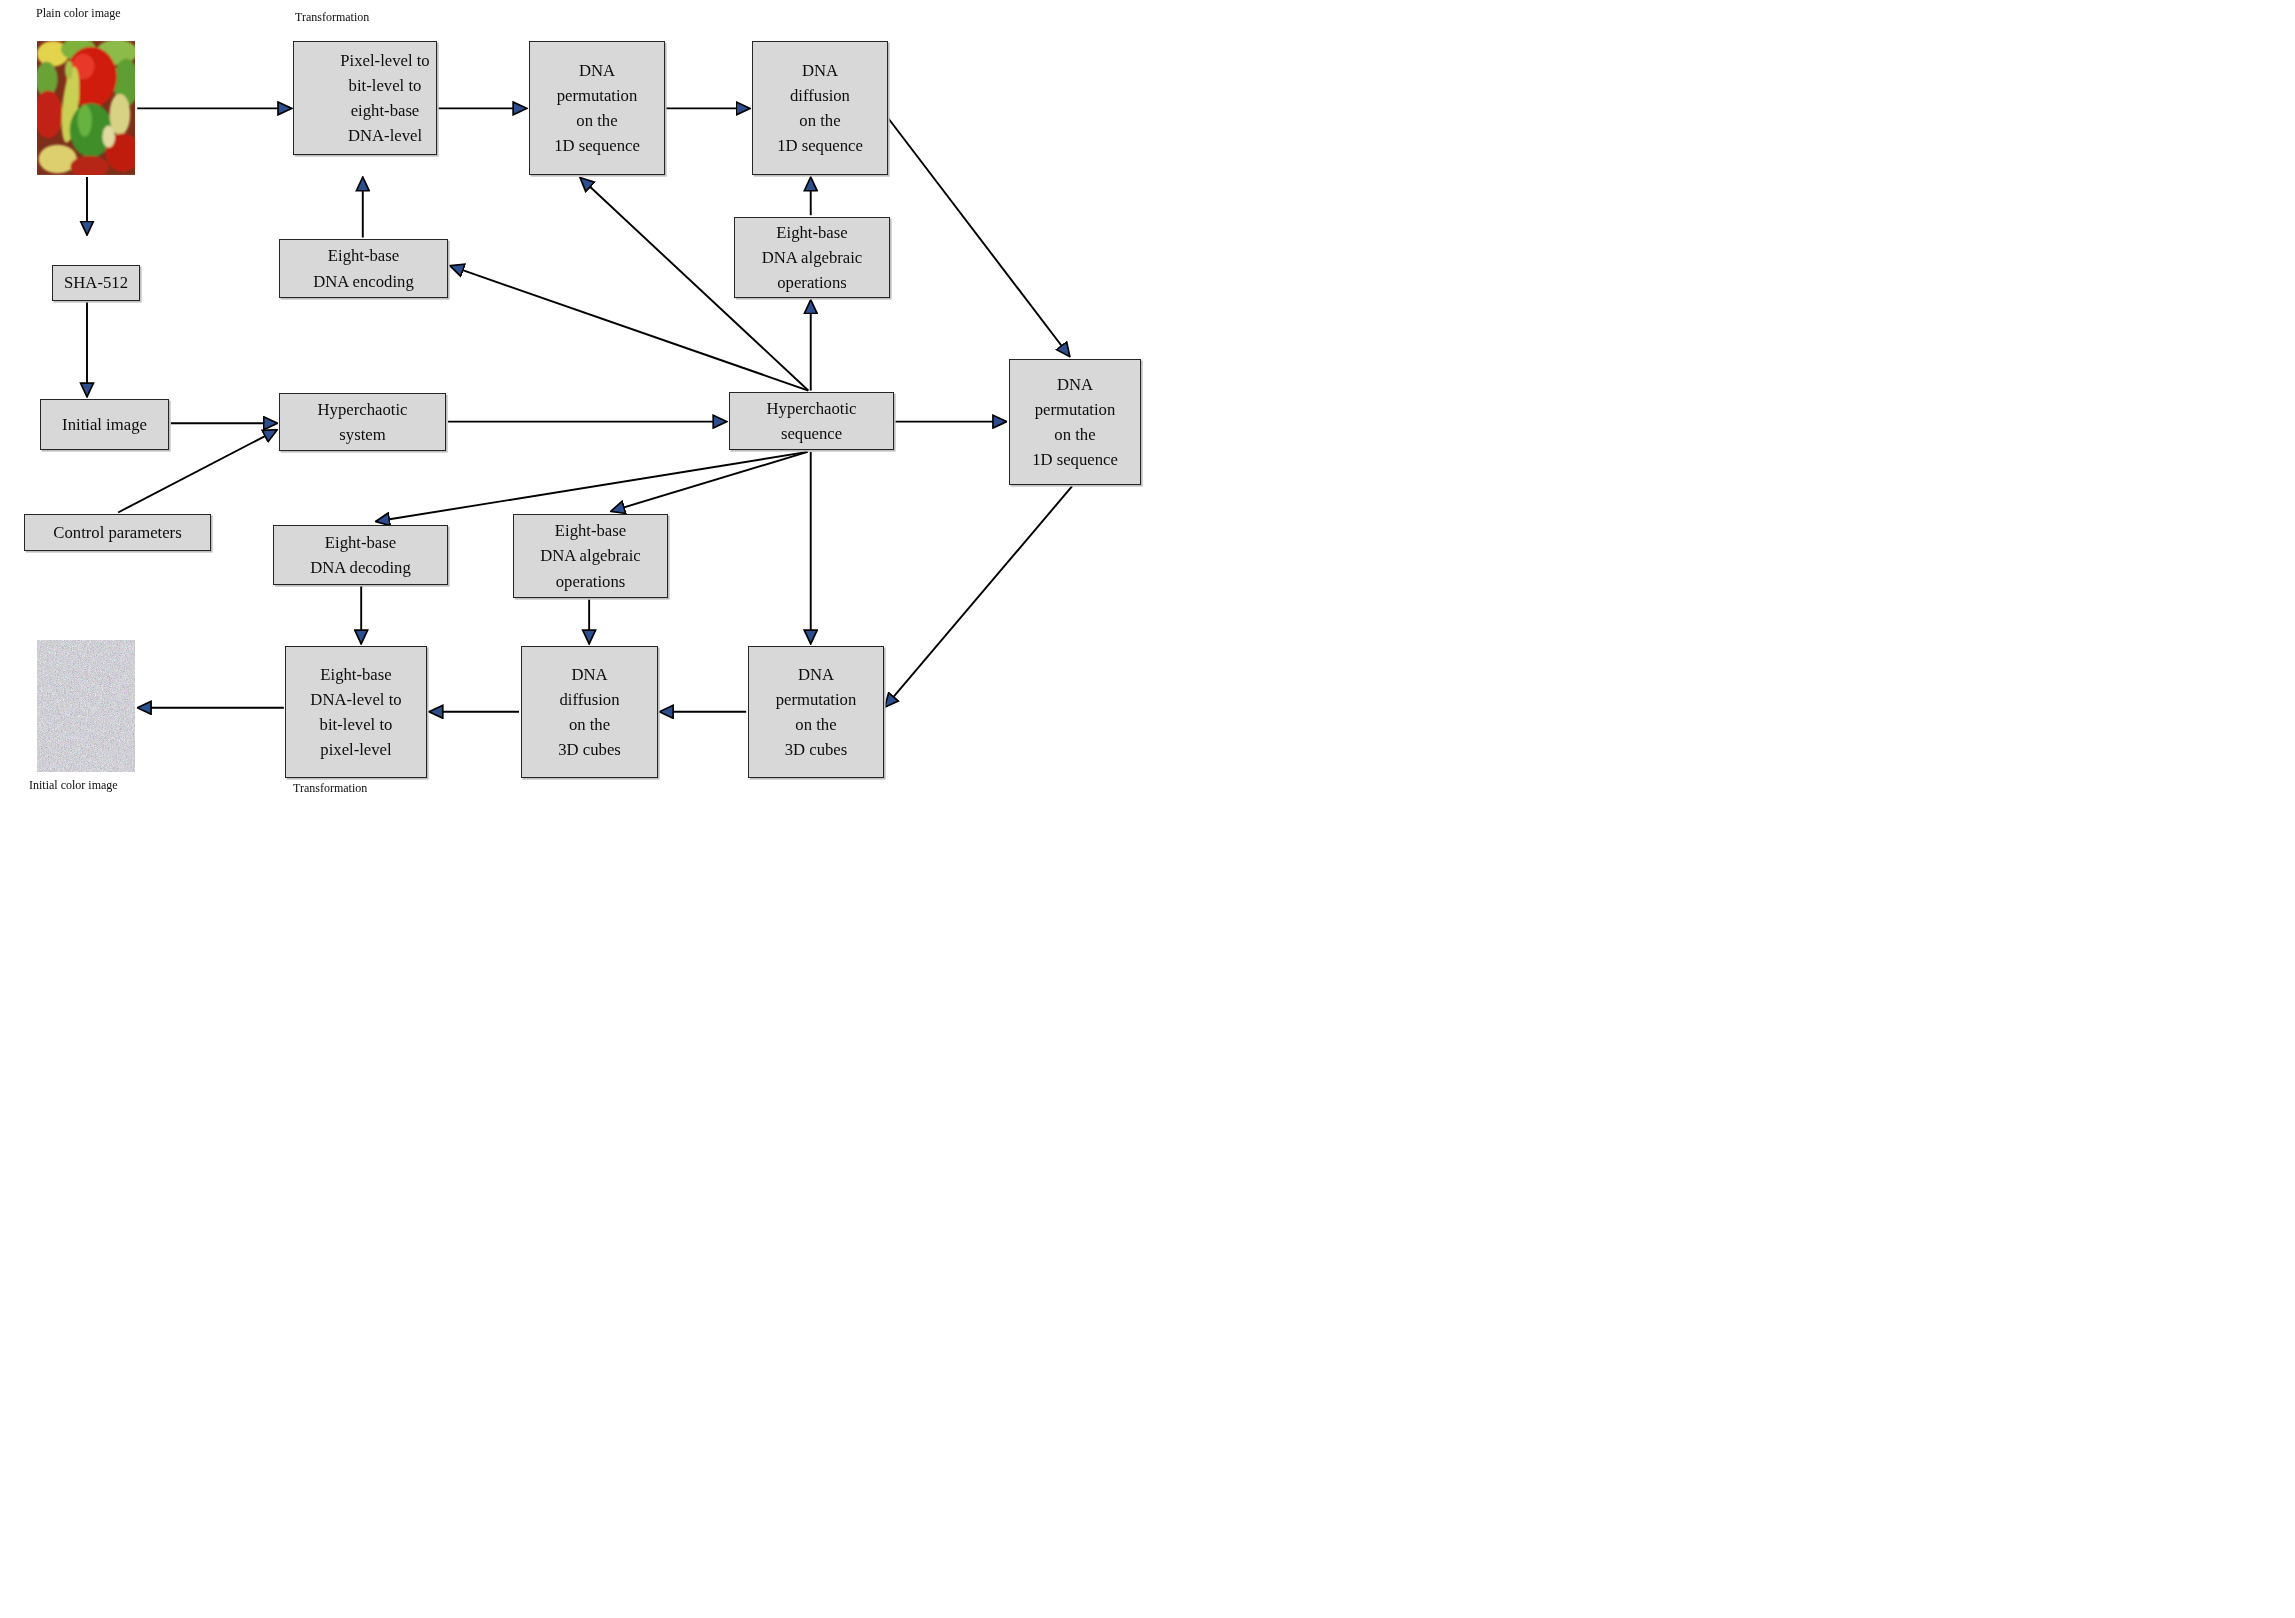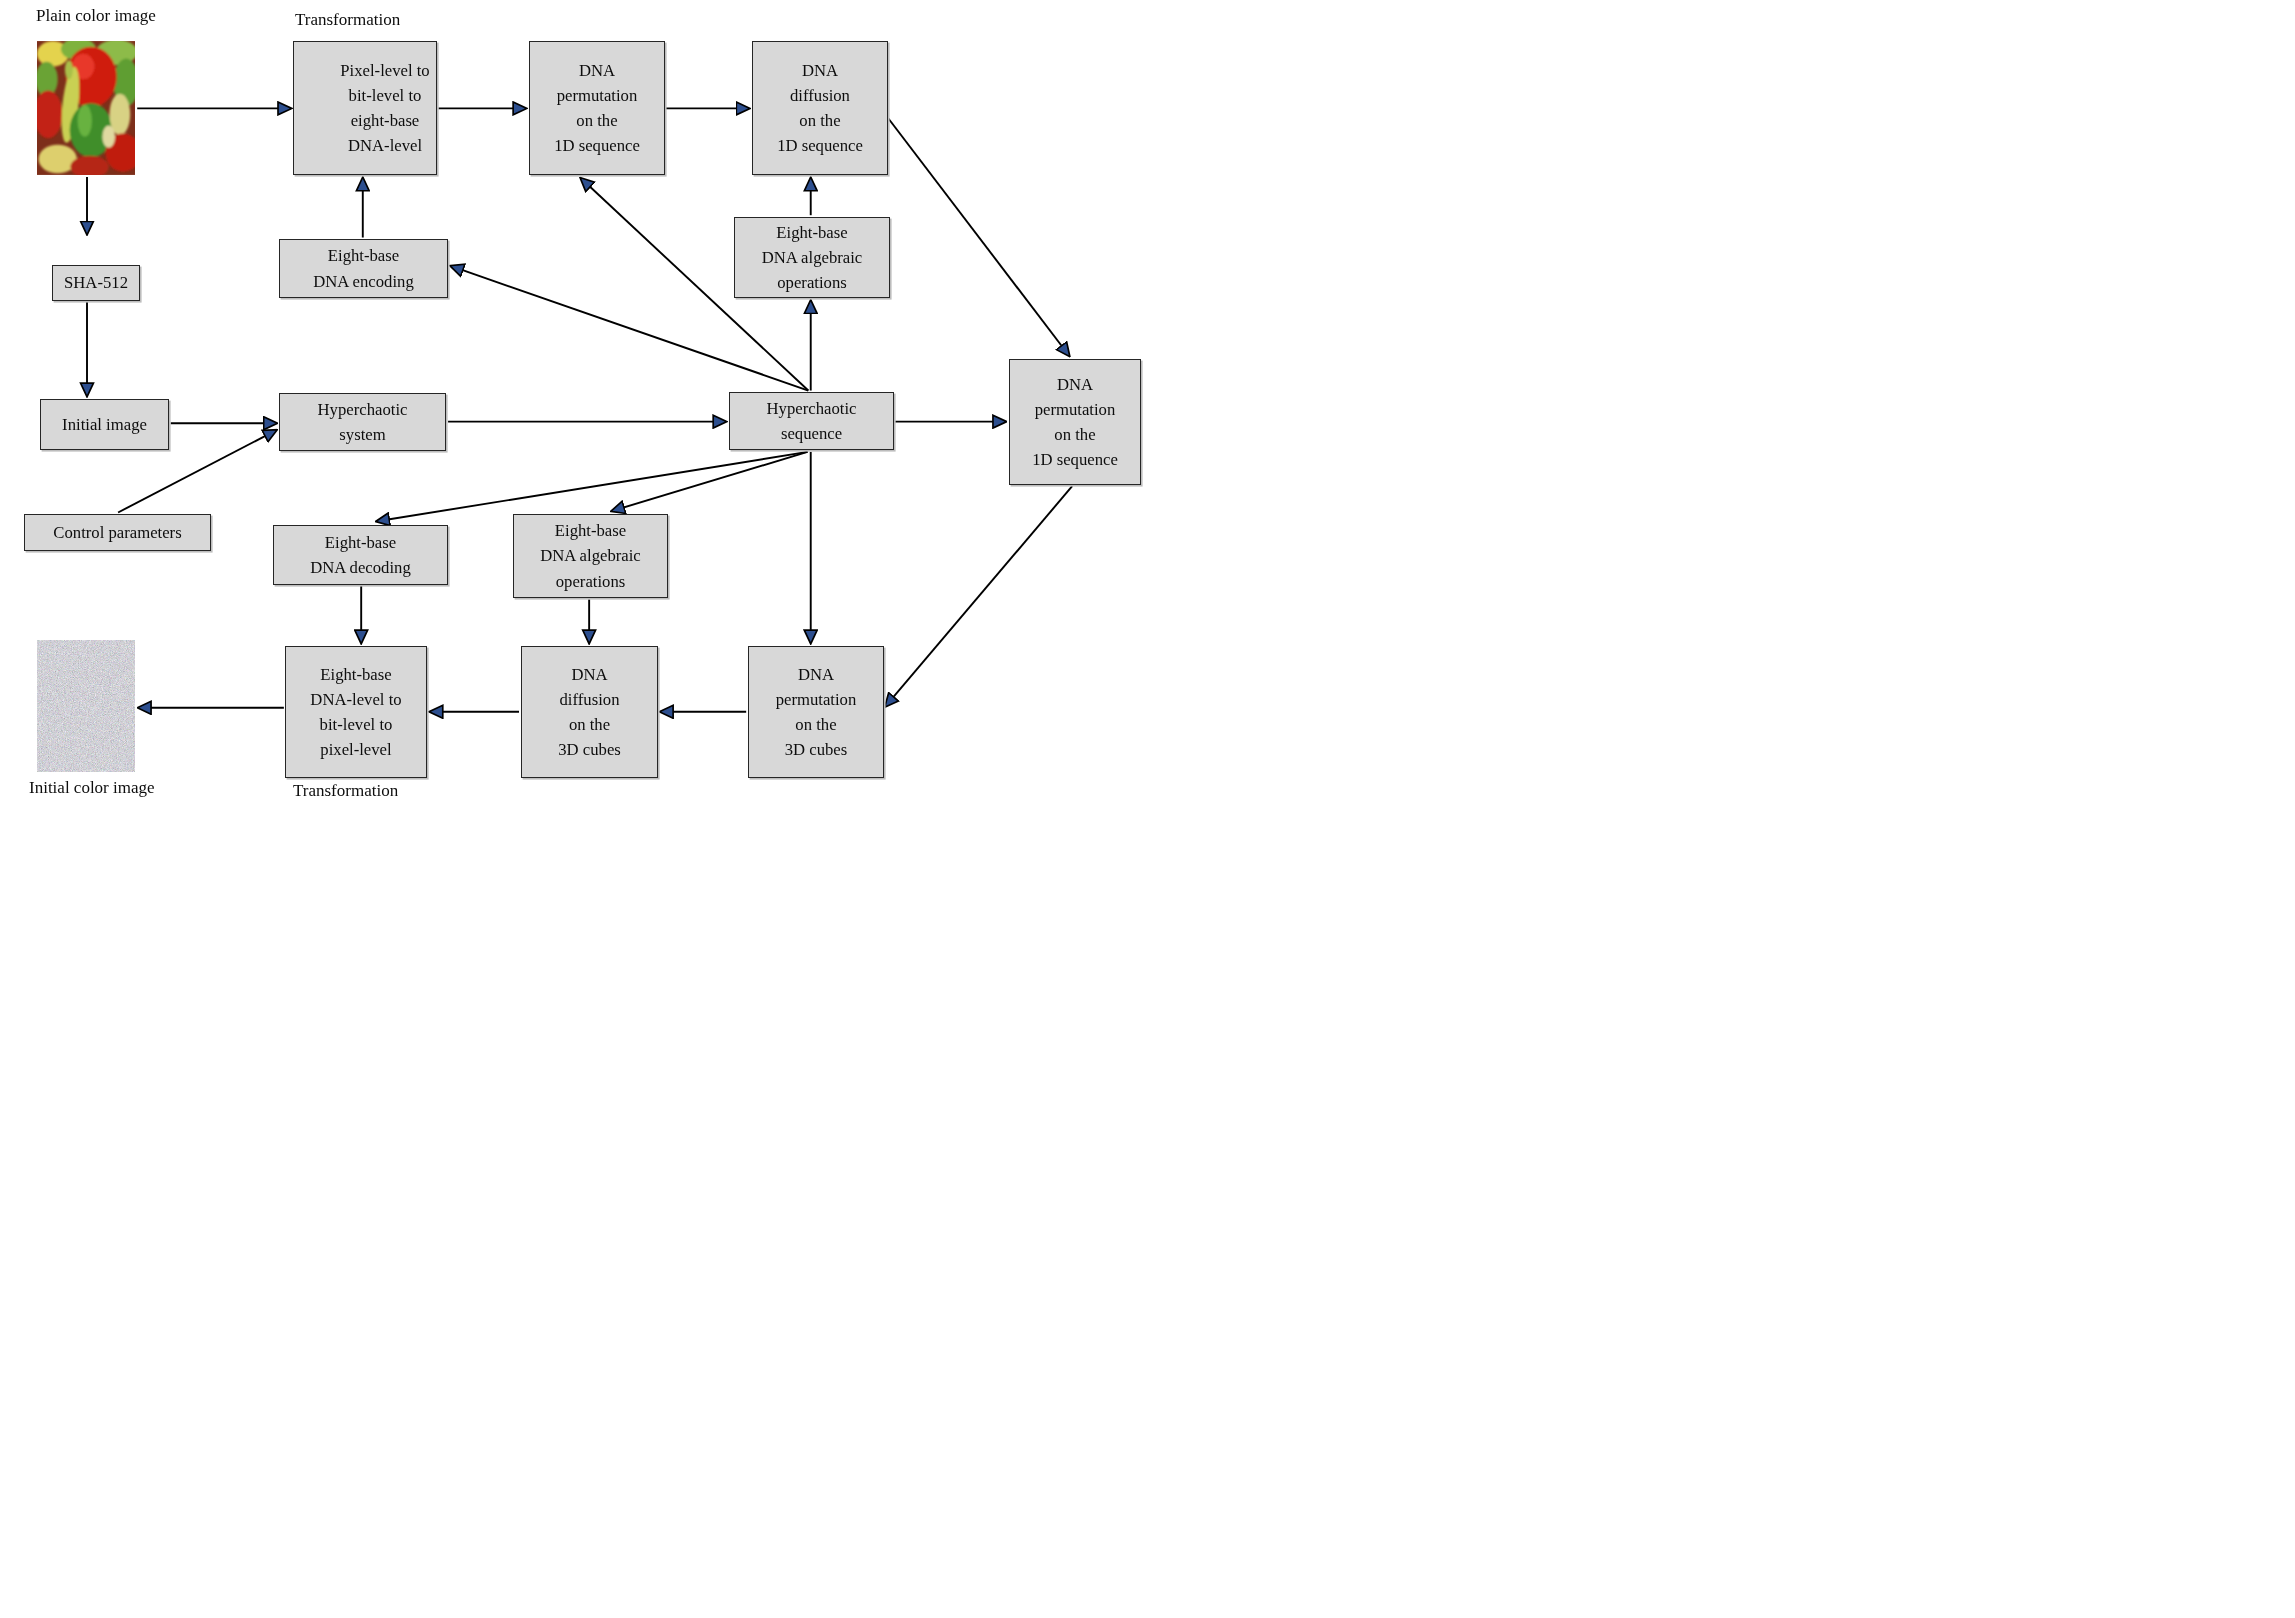--- a/index.html
+++ b/index.html
@@ -35,33 +35,33 @@
     justify-content: center;
     text-align: center;
     white-space: pre-line;
     font-size: 16.7px;
     line-height: 1.5;
     box-sizing: border-box;
   }
   .label {
     position: absolute;
     z-index: 2;
-    font-size: 17px;
+    font-size: 12px;
     white-space: nowrap;
   }
   .thumb {
     position: absolute;
     z-index: 2;
     overflow: hidden;
   }
   .thumb svg { display: block; }
 
   
   #img-plain   { left: 37px;  top: 41px;  width: 98px; height: 134px; }
-  #boxA        { left: 293px; top: 41px;  width: 144px; height: 134px; padding-left: 40px; }
+  #boxA        { left: 293px; top: 41px;  width: 144px; height: 114px; padding-left: 40px; }
   #boxB        { left: 529px; top: 41px;  width: 136px; height: 134px; }
   #boxC        { left: 752px; top: 41px;  width: 136px; height: 134px; }
   #sha         { left: 52px;  top: 237px; width: 88px; height: 36px; margin-top: 28px;  }
   #enc         { left: 279px; top: 239px; width: 169px; height: 59px;  }
   #opsTop      { left: 734px; top: 217px; width: 156px; height: 81px; }
   #init        { left: 40px;  top: 399px; width: 129px; height: 51px;  }
   #hsys        { left: 279px; top: 393px; width: 167px; height: 58px;  }
   #hseq        { left: 729px; top: 392px; width: 165px; height: 58px;  }
   #boxD        { left: 1009px;top: 359px; width: 132px; height: 126px; }
   #ctrl        { left: 24px;  top: 514px; width: 187px; height: 37px;  }

